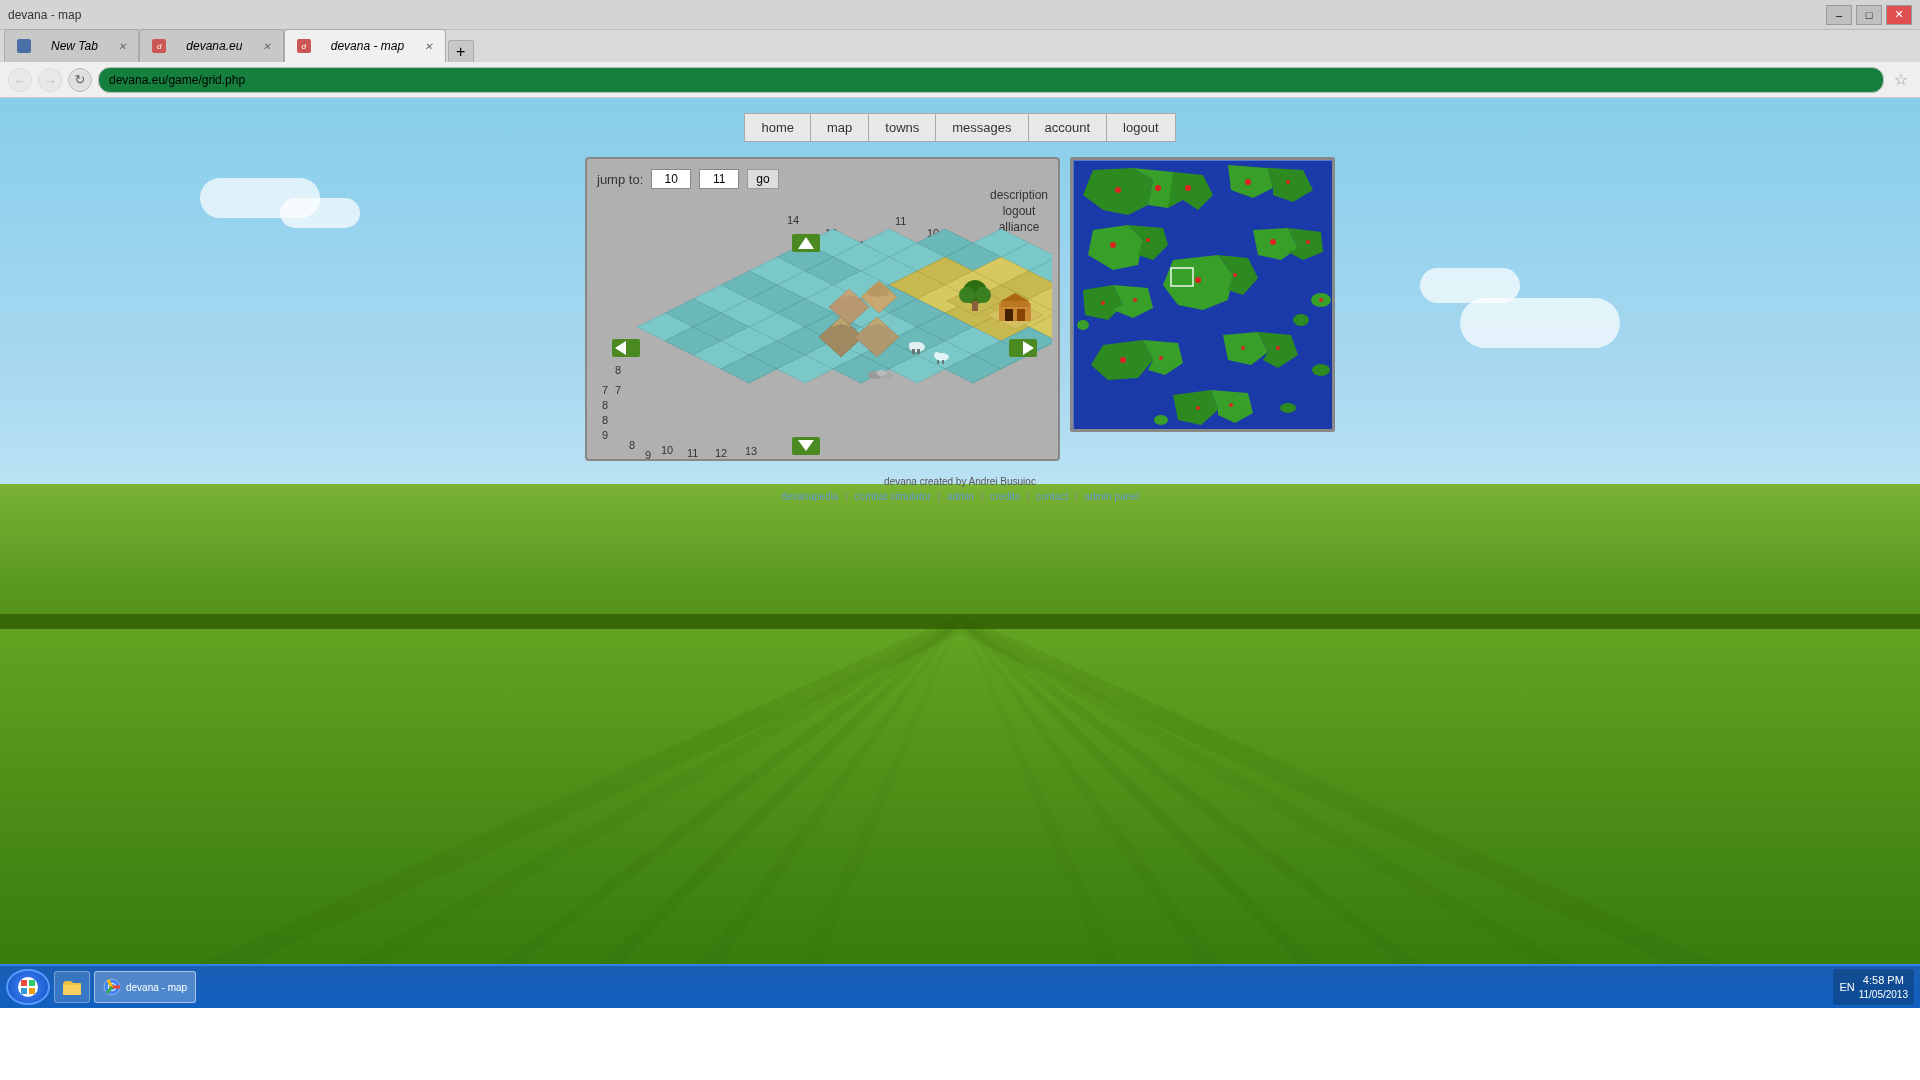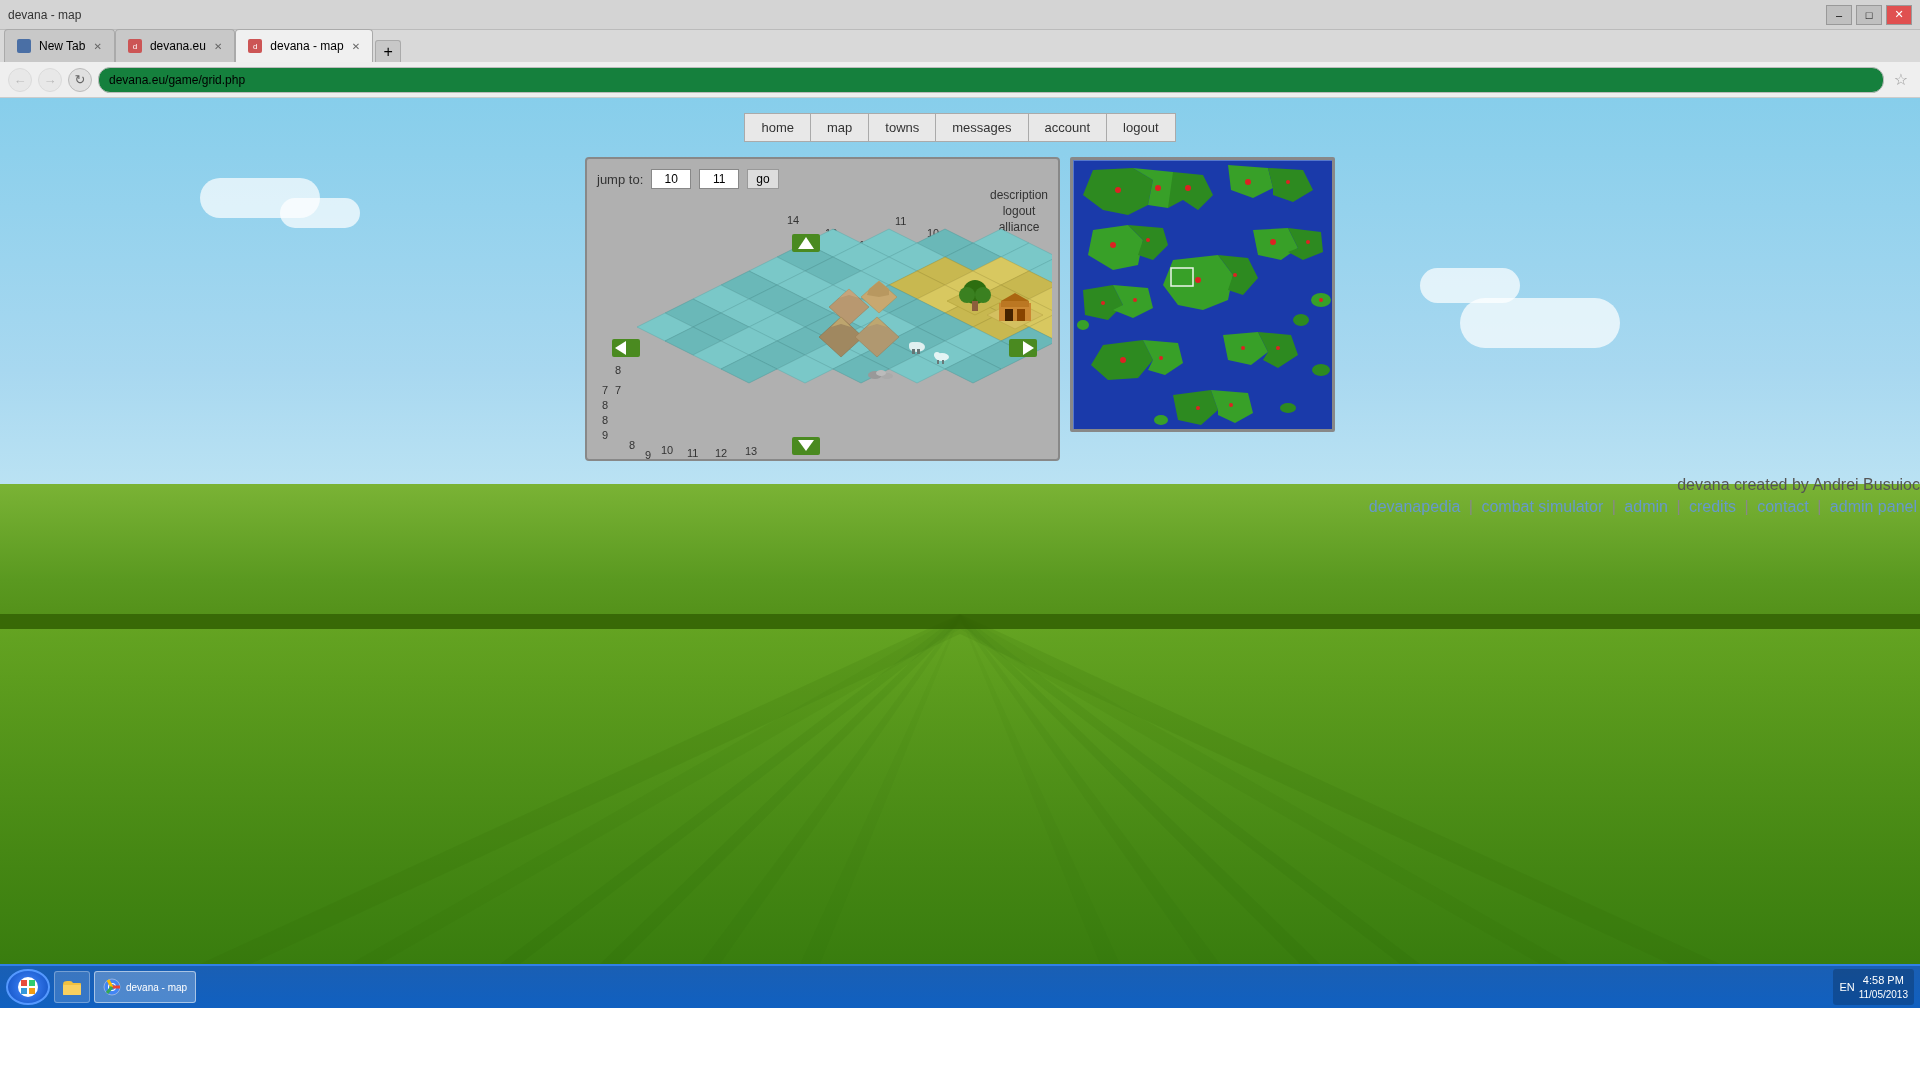--- a/index.html
+++ b/index.html
@@ -43,23 +43,24 @@
     }
     .tab {
       height: 26px;
       padding: 16px 12px;
       background: #c8c8c8;
       border: 1px solid #aaa;
       border-bottom: none;
       display: flex;
       align-items: center;
       font-size: 12px;
-      gap: 8px;
+      gap: 20px;
       cursor: pointer;
       border-radius: 4px 4px 0 0;
+      font-style: italic;
     }
     .tab.active {
       background: #f0f0f0;
       z-index: 1;
     }
     .tab-close {
       font-size: 10px;
       color: #666;
       cursor: pointer;
     }
@@ -243,23 +244,23 @@
       height: 275px;
       border: 3px solid #888;
       border-radius: 2px;
       background: #1a3aaa;
       overflow: hidden;
       position: relative;
     }
 
     
     #footer {
-      text-align: right;
+      text-align: center;
       padding: 15px 0 5px;
-      font-size: 16px;
+      font-size: 10px;
       color: #555;
     }
     #footer a {
       color: #6699cc;
       text-decoration: none;
       margin: 0 3px;
     }
     #footer .sep { color: #888; margin: 0 1px; }
 
     

